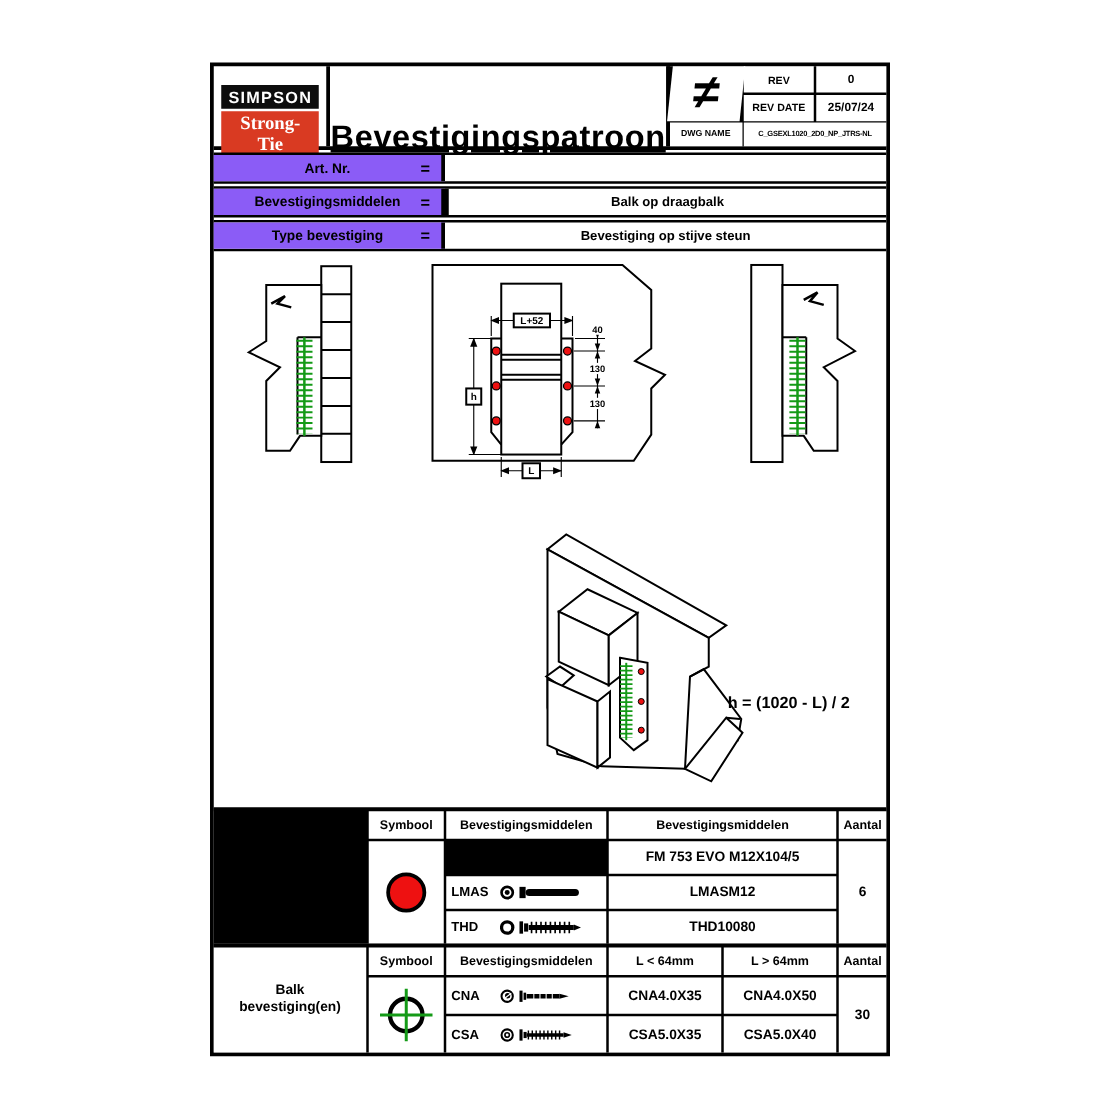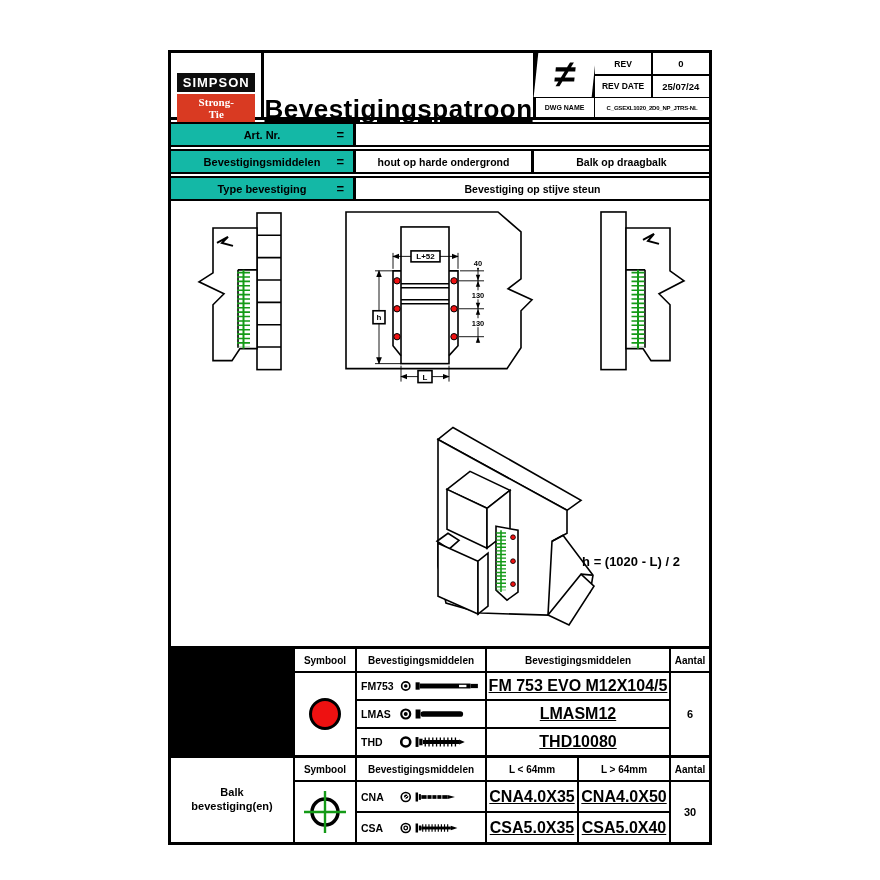--- a/index.html
+++ b/index.html
@@ -5,40 +5,40 @@
   html,body{margin:0;padding:0;}
   body{width:880px;height:880px;background:#fff;font-family:"Liberation Sans",sans-serif;position:relative;}
   .sheet{position:absolute;left:168px;top:50px;width:544px;height:795px;border:3px solid #000;
          box-sizing:border-box;background:#fff;display:flex;flex-direction:column;}
   
   .hdr{height:67px;display:flex;border-bottom:3px solid #000;box-sizing:border-box;flex:none;}
   .logo-cell{width:96px;border-right:3px solid #000;box-sizing:border-box;display:flex;flex-direction:column;
              justify-content:center;gap:2px;padding:4px 6px;}
   .logo-black{background:#0d0d0d;color:#fff;font-weight:bold;font-size:13px;text-align:center;
               padding:2px 0;letter-spacing:1px;margin-top:24px;}
-  .logo-red{background:#d93a22;color:#fff;font-weight:bold;font-size:11px;text-align:center;
+  .logo-red{background:#d93a22;color:#fff;font-weight:bold;font-size:15px;text-align:center;
             padding:2px 15px;font-family:"Liberation Serif",serif;}
   .title-cell{flex:1;display:flex;align-items:center;justify-content:center;}
   .title-text{font-size:26px;font-weight:bold;text-decoration:underline;letter-spacing:0.5px;margin-top:48px;}
   .rev-cell{width:182px;border-left:3px solid #000;box-sizing:border-box;display:grid;
             grid-template-columns:58px 56px 1fr;grid-template-rows:21px 21px 1fr;background:#000;gap:1.5px;}
   .rev-cell>div{background:#fff;display:flex;align-items:center;justify-content:center;}
   .p-neq{grid-area:1/1/3/2;font-size:38px;font-weight:bold;transform:skewX(-6deg);}
   .p-r1l{grid-area:1/2/2/3}.p-r1v{grid-area:1/3/2/4}
   .p-r2l{grid-area:2/2/3/3}.p-r2v{grid-area:2/3/3/4}
   .p-r3l{grid-area:3/1/4/2}.p-r3v{grid-area:3/2/4/4}
   .rl{font-size:8.5px;font-weight:bold;}
   .rv{font-size:9.5px;font-weight:bold;}
   .dwg-l{font-size:7px;}
   .dwg-v{font-size:6px;letter-spacing:-0.2px;}
   
   .info{flex:none;}
   .info-row{height:25px;border-top:2px solid #000;border-bottom:2px solid #000;margin-top:2px;
             box-sizing:border-box;display:flex;}
-  .info-label{width:185px;background:#14b8a6;border-right:3px solid #000;box-sizing:border-box;
+  .info-label{width:185px;background:#8b5cf6;border-right:3px solid #000;box-sizing:border-box;
               position:relative;display:flex;align-items:center;justify-content:center;
               font-weight:bold;font-size:11px;}
   .info-eq{position:absolute;right:9px;font-size:13px;font-weight:bold;}
   .info-val{flex:1;display:flex;align-items:center;justify-content:center;font-weight:bold;font-size:10.5px;}
   .info-val.split{border-left:3px solid #000;box-sizing:border-box;}
   
   .drawing{flex:1;position:relative;overflow:hidden;}
   .drawing svg{position:absolute;inset:0;width:100%;height:100%;}
   
   .grid-tbl{display:grid;background:#000;gap:2px;border-top:3px solid #000;box-sizing:border-box;flex:none;}
@@ -50,21 +50,21 @@
   .grp{font-weight:bold;font-size:11px;text-align:center;line-height:1.25;}
   .t1 .a1{grid-area:1/1/5/2}.t1 .b1{grid-area:1/2/2/3}.t1 .c1{grid-area:1/3/2/4}
   .t1 .d1{grid-area:1/4/2/5}.t1 .e1{grid-area:1/5/2/6}
   .t1 .symc{grid-area:2/2/5/3}.t1 .aant{grid-area:2/5/5/6}
   .t2 .a2{grid-area:1/1/4/2}.t2 .b2{grid-area:1/2/2/3}.t2 .c2{grid-area:1/3/2/4}
   .t2 .d2{grid-area:1/4/2/5}.t2 .e2{grid-area:1/5/2/6}.t2 .f2{grid-area:1/6/2/7}
   .t2 .symc2{grid-area:2/2/4/3}.t2 .aant2{grid-area:2/6/4/7}
   .icon-row{justify-content:flex-start !important;padding:1px 4px;gap:2px;}
   .code{font-weight:bold;font-size:10.5px;width:37px;flex:none;}
   .fastener{height:20px;width:82px;flex:none;}
-  .val{font-weight:bold;font-size:16px;text-decoration:underline;}
+  .val{font-weight:bold;font-size:11px;}
   .num{font-weight:bold;font-size:11px;}
   .red-dot{width:32px;height:32px;border-radius:50%;background:#ee1111;border:3px solid #000;box-sizing:border-box;}
   .line{stroke:#000;stroke-width:1.6;fill:none;}
   .thin{stroke:#000;stroke-width:0.9;fill:none;}
   .wfill{fill:#fff;stroke:#000;stroke-width:1.6;}
   .dimtxt{font-family:"Liberation Sans",sans-serif;font-weight:bold;font-size:7.5px;text-anchor:middle;}
   .boxtxt{font-family:"Liberation Sans",sans-serif;font-weight:bold;font-size:8px;text-anchor:middle;}
 </style>
 </head>
 <body>
@@ -95,21 +95,20 @@
       <div class="info-label">
         <span>Art. Nr.</span>
         <span class="info-eq">=</span>
       </div>
     </div>
     <div class="info-row">
       <div class="info-label">
         <span>Bevestigingsmiddelen</span>
         <span class="info-eq">=</span>
       </div>
-      <div class="info-val">hout op harde ondergrond</div>
       <div class="info-val split">Balk op draagbalk</div>
     </div>
     <div class="info-row">
       <div class="info-label">
         <span>Type bevestiging</span>
         <span class="info-eq">=</span>
       </div>
       <div class="info-val">Bevestiging op stijve steun</div>
     </div>
   </div>
@@ -206,31 +205,20 @@
   <div class="grid-tbl t1">
     <div class="b1 gray hd">Symbool</div>
     <div class="c1 gray hd">Bevestigingsmiddelen</div>
     <div class="d1 gray hd">Bevestigingsmiddelen</div>
     <div class="e1 gray hd">Aantal</div>
 
     <div class="symc">
       <div class="red-dot"></div>
     </div>
 
-    <div class="icon-row" style="grid-area:2/3/3/4">
-      <span class="code">FM753</span>
-      <svg class="fastener" viewBox="0 0 100 22">
-        <circle cx="7" cy="11" r="5" fill="#fff" stroke="#000" stroke-width="2"></circle>
-        <circle cx="7" cy="11" r="2.2" fill="#000"></circle>
-        <rect x="19" y="6.5" width="5" height="9" fill="#000"></rect>
-        <rect x="24" y="8" width="62" height="6" fill="#000"></rect>
-        <rect x="72" y="9.6" width="9" height="2.8" fill="#fff"></rect>
-        <rect x="86" y="8.4" width="9" height="5.2" fill="#000"></rect>
-      </svg>
-    </div>
     <div class="icon-row" style="grid-area:4/3/5/4">
       <span class="code">THD</span>
       <svg class="fastener" viewBox="0 0 100 22">
         <circle cx="7" cy="11" r="5.5" fill="#fff" stroke="#000" stroke-width="3.2"></circle>
         <rect x="19" y="5" width="3.5" height="12" fill="#000"></rect>
         <rect x="23.5" y="7" width="4" height="8" fill="#000"></rect>
         <line x1="28" y1="11" x2="72" y2="11" stroke="#000" stroke-width="5"></line>
         <line x1="30" y1="11" x2="70" y2="11" stroke="#000" stroke-width="11" stroke-dasharray="1.6 3"></line>
         <path d="M72,8 L79,11 L72,14 Z" fill="#000"></path>
       </svg>

